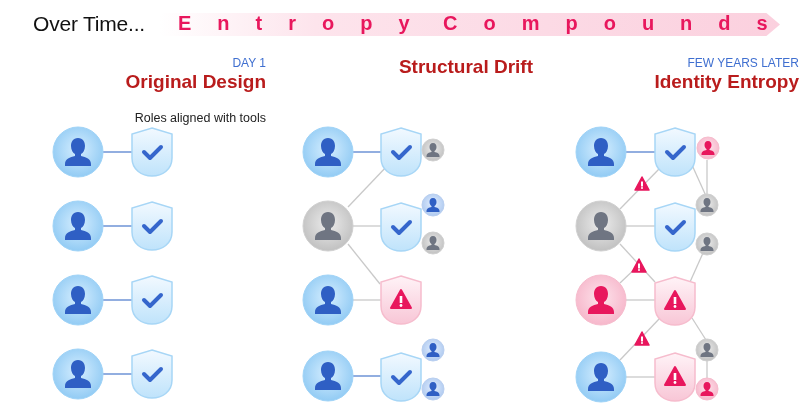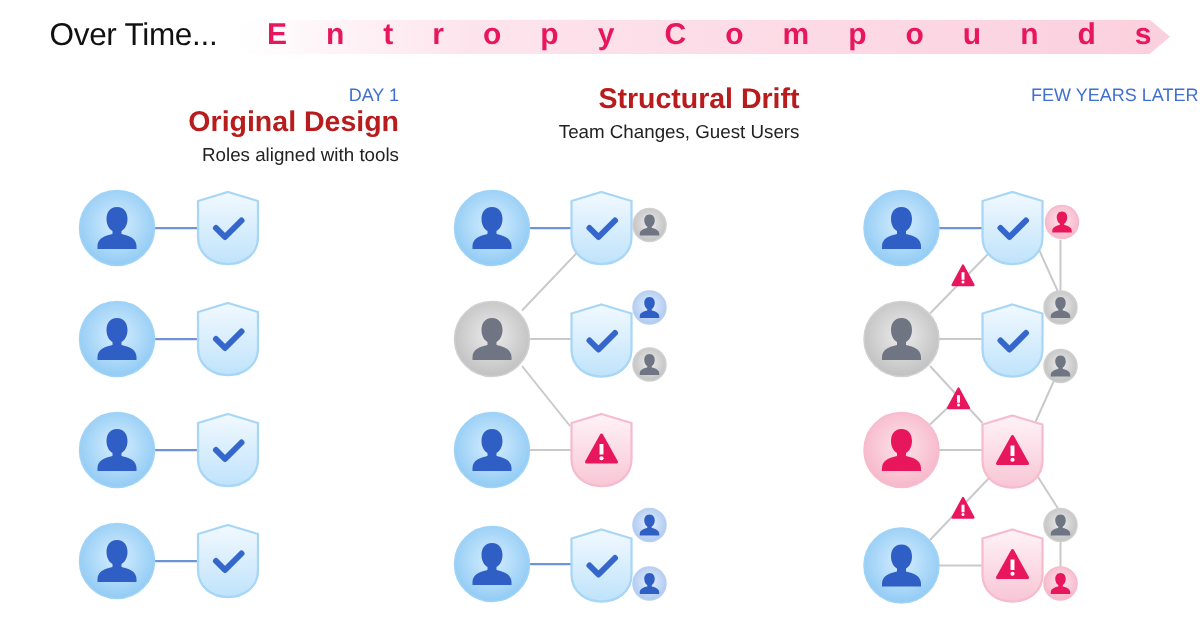--- a/index.html
+++ b/index.html
@@ -6,44 +6,44 @@
   body { width: 800px; height: 418px; background: #ffffff; position: relative; overflow: hidden; font-family: "Liberation Sans", "DejaVu Sans", sans-serif; }
   .banner { position: absolute; left: 0; top: 0; width: 716px; height: 50px; }
   .banner-lead { position: absolute; left: 33px; top: 12px; font-size: 21px; color: #111; letter-spacing: -0.2px; }
   .banner-arrow { position: absolute; left: 160px; top: 13px; width: 620px; height: 23px;
     background: linear-gradient(90deg, rgba(255,255,255,0) 0%, #fde4ec 25%, #fbd0de 100%);
     clip-path: polygon(0 0, 97.8% 0, 100% 50%, 97.8% 100%, 0 100%); }
   .banner-word { position: absolute; top: 12px; font-size: 20px; font-weight: bold; color: #e8175d; letter-spacing: 26px; white-space: nowrap; }
   .col-head { position: absolute; top: 56px; width: 266px; text-align: right; }
   .col-sub { font-size: 12px; color: #3f6fd0; margin-bottom: 1px; }
   .col-title { font-size: 19px; font-weight: bold; color: #b91c1c; line-height: 22px; }
-  .col-desc { font-size: 12.5px; color: #222; margin-top: 3px; }
+  .col-desc { font-size: 12.5px; color: #222; margin-top: 18px; }
   svg.diagram { position: absolute; left: 0; top: 0; }
 </style>
 </head>
 <body>
 
 <div class="banner">
   <div class="banner-arrow"></div>
   <div class="banner-lead">Over Time...</div>
   <div class="banner-word" style="left:178px;">Entropy</div>
   <div class="banner-word" style="left:443px;">Compounds</div>
 </div>
 
 <div class="col-head" style="left:0px;">
   <div class="col-sub">DAY 1</div>
   <div class="col-title">Original Design</div>
   <div class="col-desc">Roles aligned with tools</div>
 </div>
 <div class="col-head" style="left:267px;">
   <div class="col-title">Structural Drift</div>
-  <div class="col-desc">Team Changes, Guest Users</div>
 </div>
 <div class="col-head" style="left:533px;">
   <div class="col-sub">FEW YEARS LATER</div>
+  <div class="col-title">Identity Entropy</div>
 </div>
 
 <svg class="diagram" width="800" height="418" viewBox="0 0 800 418">
   <defs>
     <radialGradient id="gBlue" cx="50%" cy="45%" r="60%">
       <stop offset="0%" stop-color="#d6eeff"></stop>
         <stop offset="100%" stop-color="#8cc8f3"></stop>
     </radialGradient>
     <radialGradient id="gGray" cx="50%" cy="45%" r="60%">
       <stop offset="0%" stop-color="#ececec"></stop>

